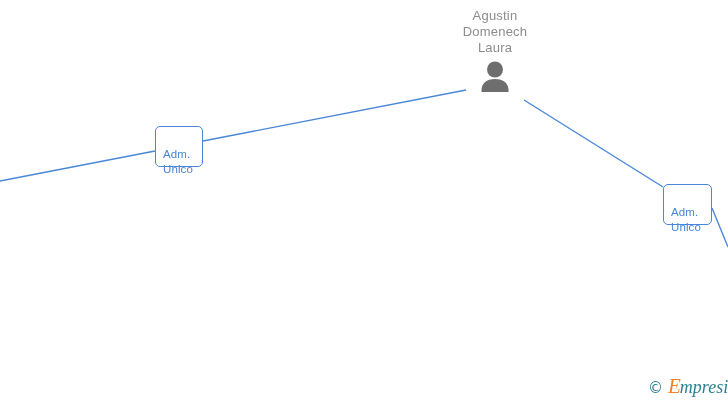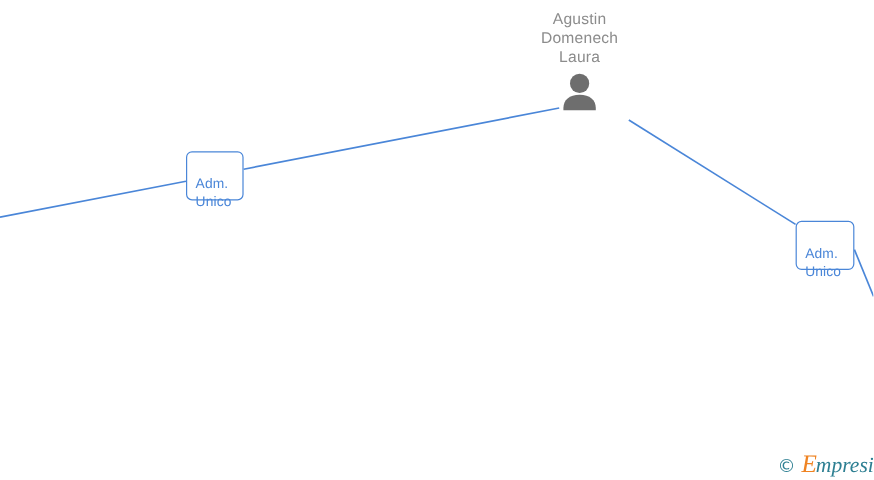--- a/index.html
+++ b/index.html
@@ -91,21 +91,21 @@
 
 <div id="canvas">
 
   <svg id="edges" viewBox="0 0 728 400" xmlns="http://www.w3.org/2000/svg">
     <line x1="0" y1="181" x2="155" y2="151" stroke="#4a86d8" stroke-width="1.4"></line>
     <line x1="203" y1="141" x2="466" y2="90" stroke="#4a86d8" stroke-width="1.4"></line>
     <line x1="524" y1="100" x2="663" y2="187" stroke="#4a86d8" stroke-width="1.4"></line>
     <line x1="712" y1="208" x2="728" y2="247" stroke="#4a86d8" stroke-width="1.4"></line>
   </svg>
 
-  <div class="person-node" style="left:408px; top:8px;">
+  <div class="person-node" style="left:420px; top:8px;">
     <div class="person-name">Agustin
 Domenech
 Laura</div>
     <svg class="person-icon" width="34" height="32" viewBox="0 0 34 32" xmlns="http://www.w3.org/2000/svg">
       <circle cx="17" cy="9.5" r="8" fill="#6e6e6e"></circle>
       <path d="M17 19 C8.5 19 3.5 23.5 3.5 30 L3.5 32 L30.5 32 L30.5 30 C30.5 23.5 25.5 19 17 19 Z" fill="#6e6e6e"></path>
     </svg>
   </div>
 
   <div class="rel-box" style="left:155px; top:126px; width:48px; height:41px;">

